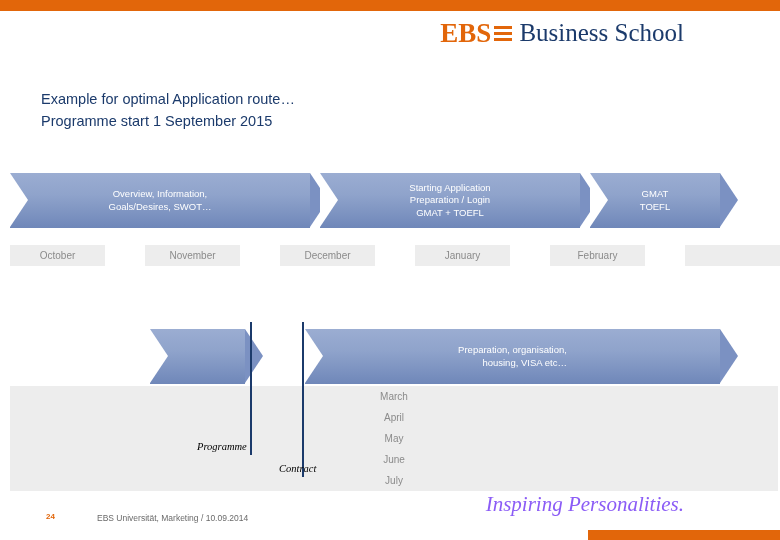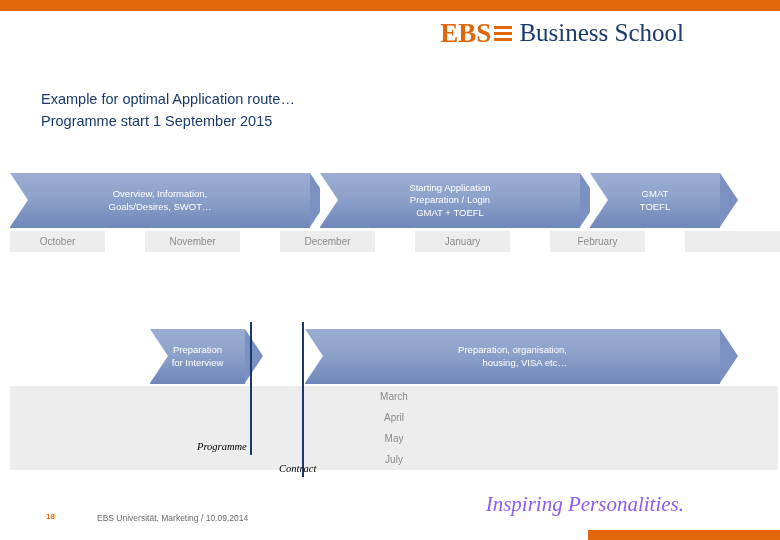--- a/index.html
+++ b/index.html
@@ -218,57 +218,57 @@
       <span class="band-txt">Starting Application<br>Preparation / Login<br>GMAT + TOEFL</span>
       <span class="point"></span>
     </div>
 
     <div class="band" style="left:590px; top:0; width:130px;">
       <span class="notch"></span>
       <span class="band-txt">GMAT<br>TOEFL</span>
       <span class="point"></span>
     </div>
 
-    <div class="months" style="top:58px;gap:38px;">
+    <div class="months" style="top:72px;gap:38px;">
       <div class="month">October</div>
       <div class="month">November</div>
       <div class="month">December</div>
       <div class="month">January</div>
       <div class="month">February</div>
       <div class="month"></div>
     </div>
   </div>
 
   <div class="row2">
 
     <div class="band" style="left:150px; top:15px; width:95px;">
       <span class="notch"></span>
-      <span class="band-txt">Preparation<br>for Interview</span>
       <span class="point"></span>
     </div>
 
     <div class="band" style="left:305px; top:15px; width:415px;text-align:right;">
       <span class="notch"></span>
       <span class="band-txt">Preparation, organisation,<br>housing, VISA etc…</span>
       <span class="point"></span>
     </div>
 
     <div class="months" style="top:72px;flex-direction:column;">
       <div class="month">March</div>
       <div class="month">April</div>
       <div class="month">May</div>
+      <div class="month">June</div>
       <div class="month">July</div>
       <div class="month"></div>
     </div>
   </div>
 
   <div class="vmark" style="left:250px; top:322px; height:133px;"></div>
   <div class="vlabel" style="left:197px; top:441px;">Programme</div>
 
   <div class="vmark" style="left:302px; top:322px; height:155px;"></div>
   <div class="vlabel" style="left:279px; top:463px;">Contract</div>
 
-  <div class="footer-num">18</div>
+  <div class="footer-num">24</div>
   <div class="footer-txt">EBS Universität, Marketing / 10.09.2014</div>
   <div class="tagline">Inspiring Personalities.</div>
   <div class="bottom-bar"></div>
 
 </div>
 
 </body></html>

